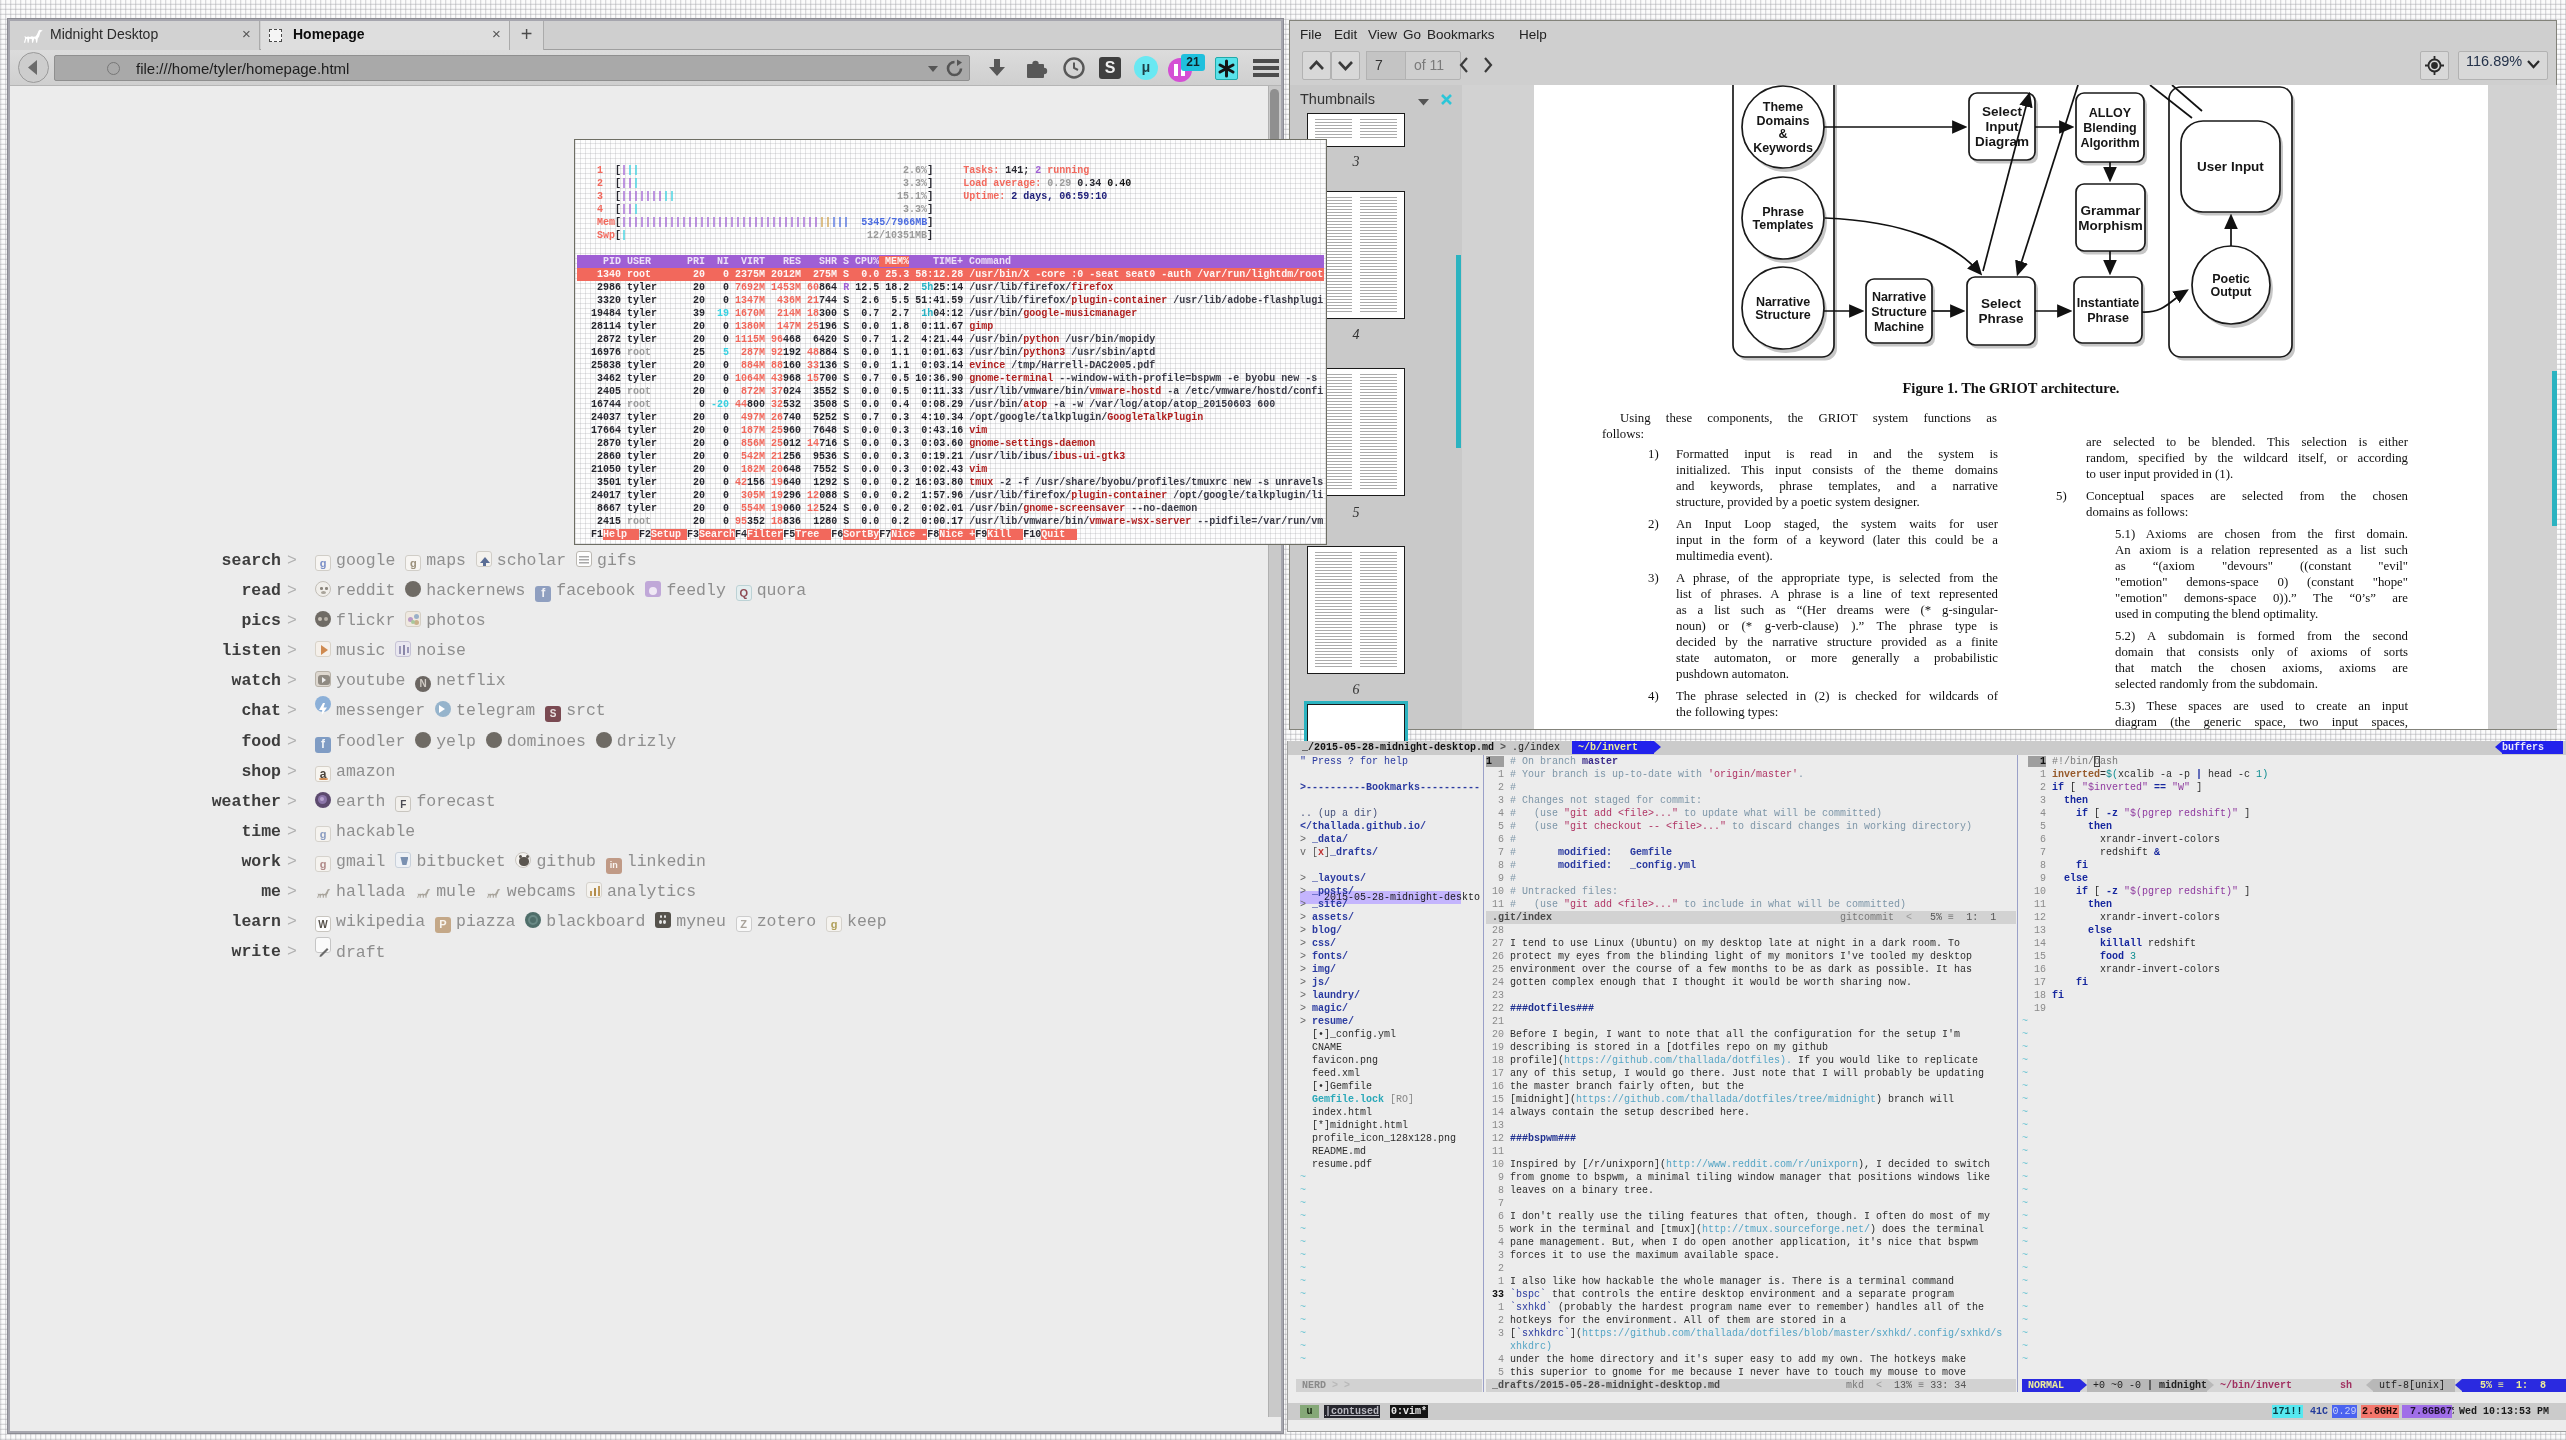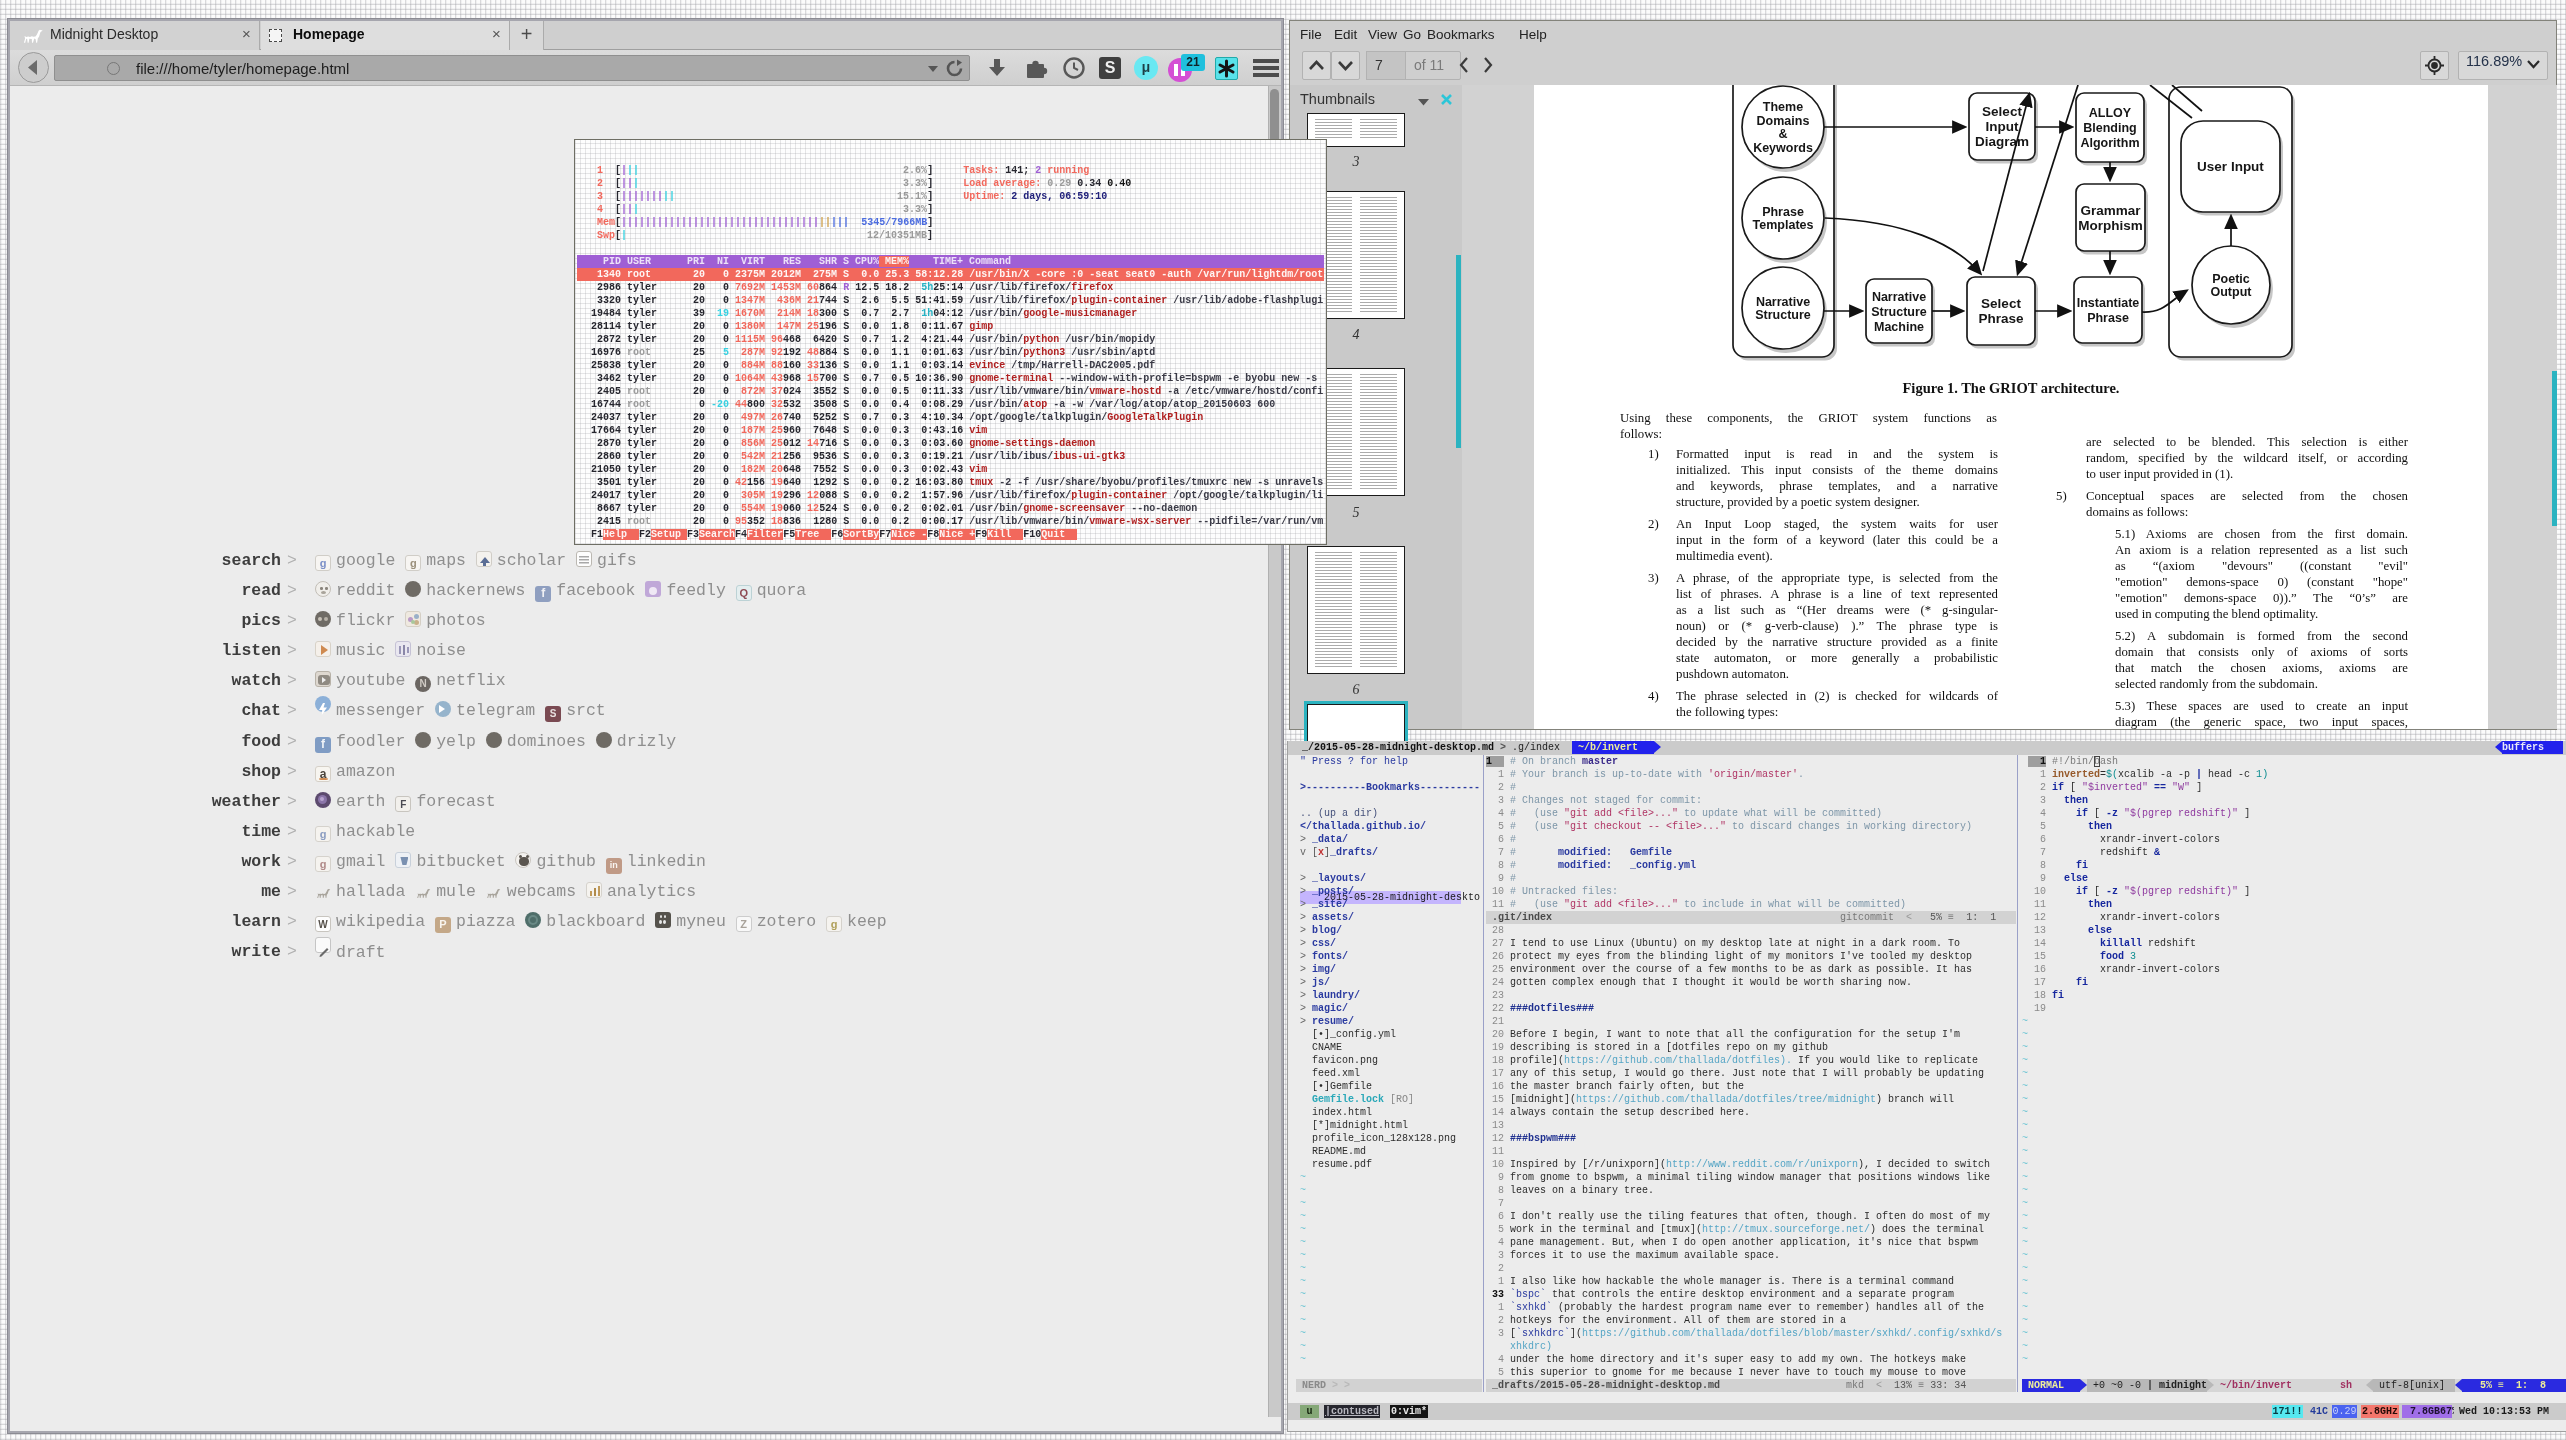--- a/index.html
+++ b/index.html
@@ -308,21 +308,21 @@
       <path d="M608 227 C630 228 636 216 652 206" stroke="#111" stroke-width="1.7" fill="none" marker-end="url(#ah)"></path>
       <path d="M697 161 V132" stroke="#111" stroke-width="1.7" fill="none" marker-end="url(#ah)"></path>
       <path d="M291 133 C370 136 420 158 446 188" stroke="#111" stroke-width="1.7" fill="none" marker-end="url(#ah)"></path>
       <path d="M544 0 L484 188" stroke="#111" stroke-width="1.7" fill="none" marker-end="url(#ah)"></path>
       <path d="M449 186 L495 10" stroke="#111" stroke-width="1.7" fill="none" marker-end="url(#ah)"></path>
       <path d="M616 0 L658 33" stroke="#111" stroke-width="1.7" fill="none"></path>
       <path d="M638 0 L668 26" stroke="#111" stroke-width="1.7" fill="none"></path>
     </svg>
     <div class="abs" style="left:471px;top:359px;width:500px;text-align:center;font:bold 14.5px &quot;Liberation Serif&quot;,serif;color:#111">Figure 1. The GRIOT architecture.</div>
     <div class="ser jus" style="left:330px;top:389px;width:377px">Using  these  components,  the  GRIOT  system  functions  as</div>
-    <div class="ser " style="left:330px;top:405px;width:377px">follows:</div>
+    <div class="ser " style="left:312px;top:405px;width:377px">follows:</div>
     <div class="ser" style="left:358px;top:425px">1)</div>
     <div class="ser jus" style="left:386px;top:425px;width:322px">Formatted  input  is  read  in  and  the  system  is</div>
     <div class="ser jus" style="left:386px;top:441px;width:322px">initialized.  This input consists of the theme domains</div>
     <div class="ser jus" style="left:386px;top:457px;width:322px">and  keywords,  phrase  templates,  and  a  narrative</div>
     <div class="ser " style="left:386px;top:473px;width:322px">structure, provided by a poetic system designer.</div>
     <div class="ser" style="left:358px;top:495px">2)</div>
     <div class="ser jus" style="left:386px;top:495px;width:322px">An  Input  Loop  staged,  the  system  waits  for  user</div>
     <div class="ser jus" style="left:386px;top:511px;width:322px">input in the  form of a keyword (later this  could be a</div>
     <div class="ser " style="left:386px;top:527px;width:322px">multimedia  event).</div>
     <div class="ser" style="left:358px;top:549px">3)</div>

